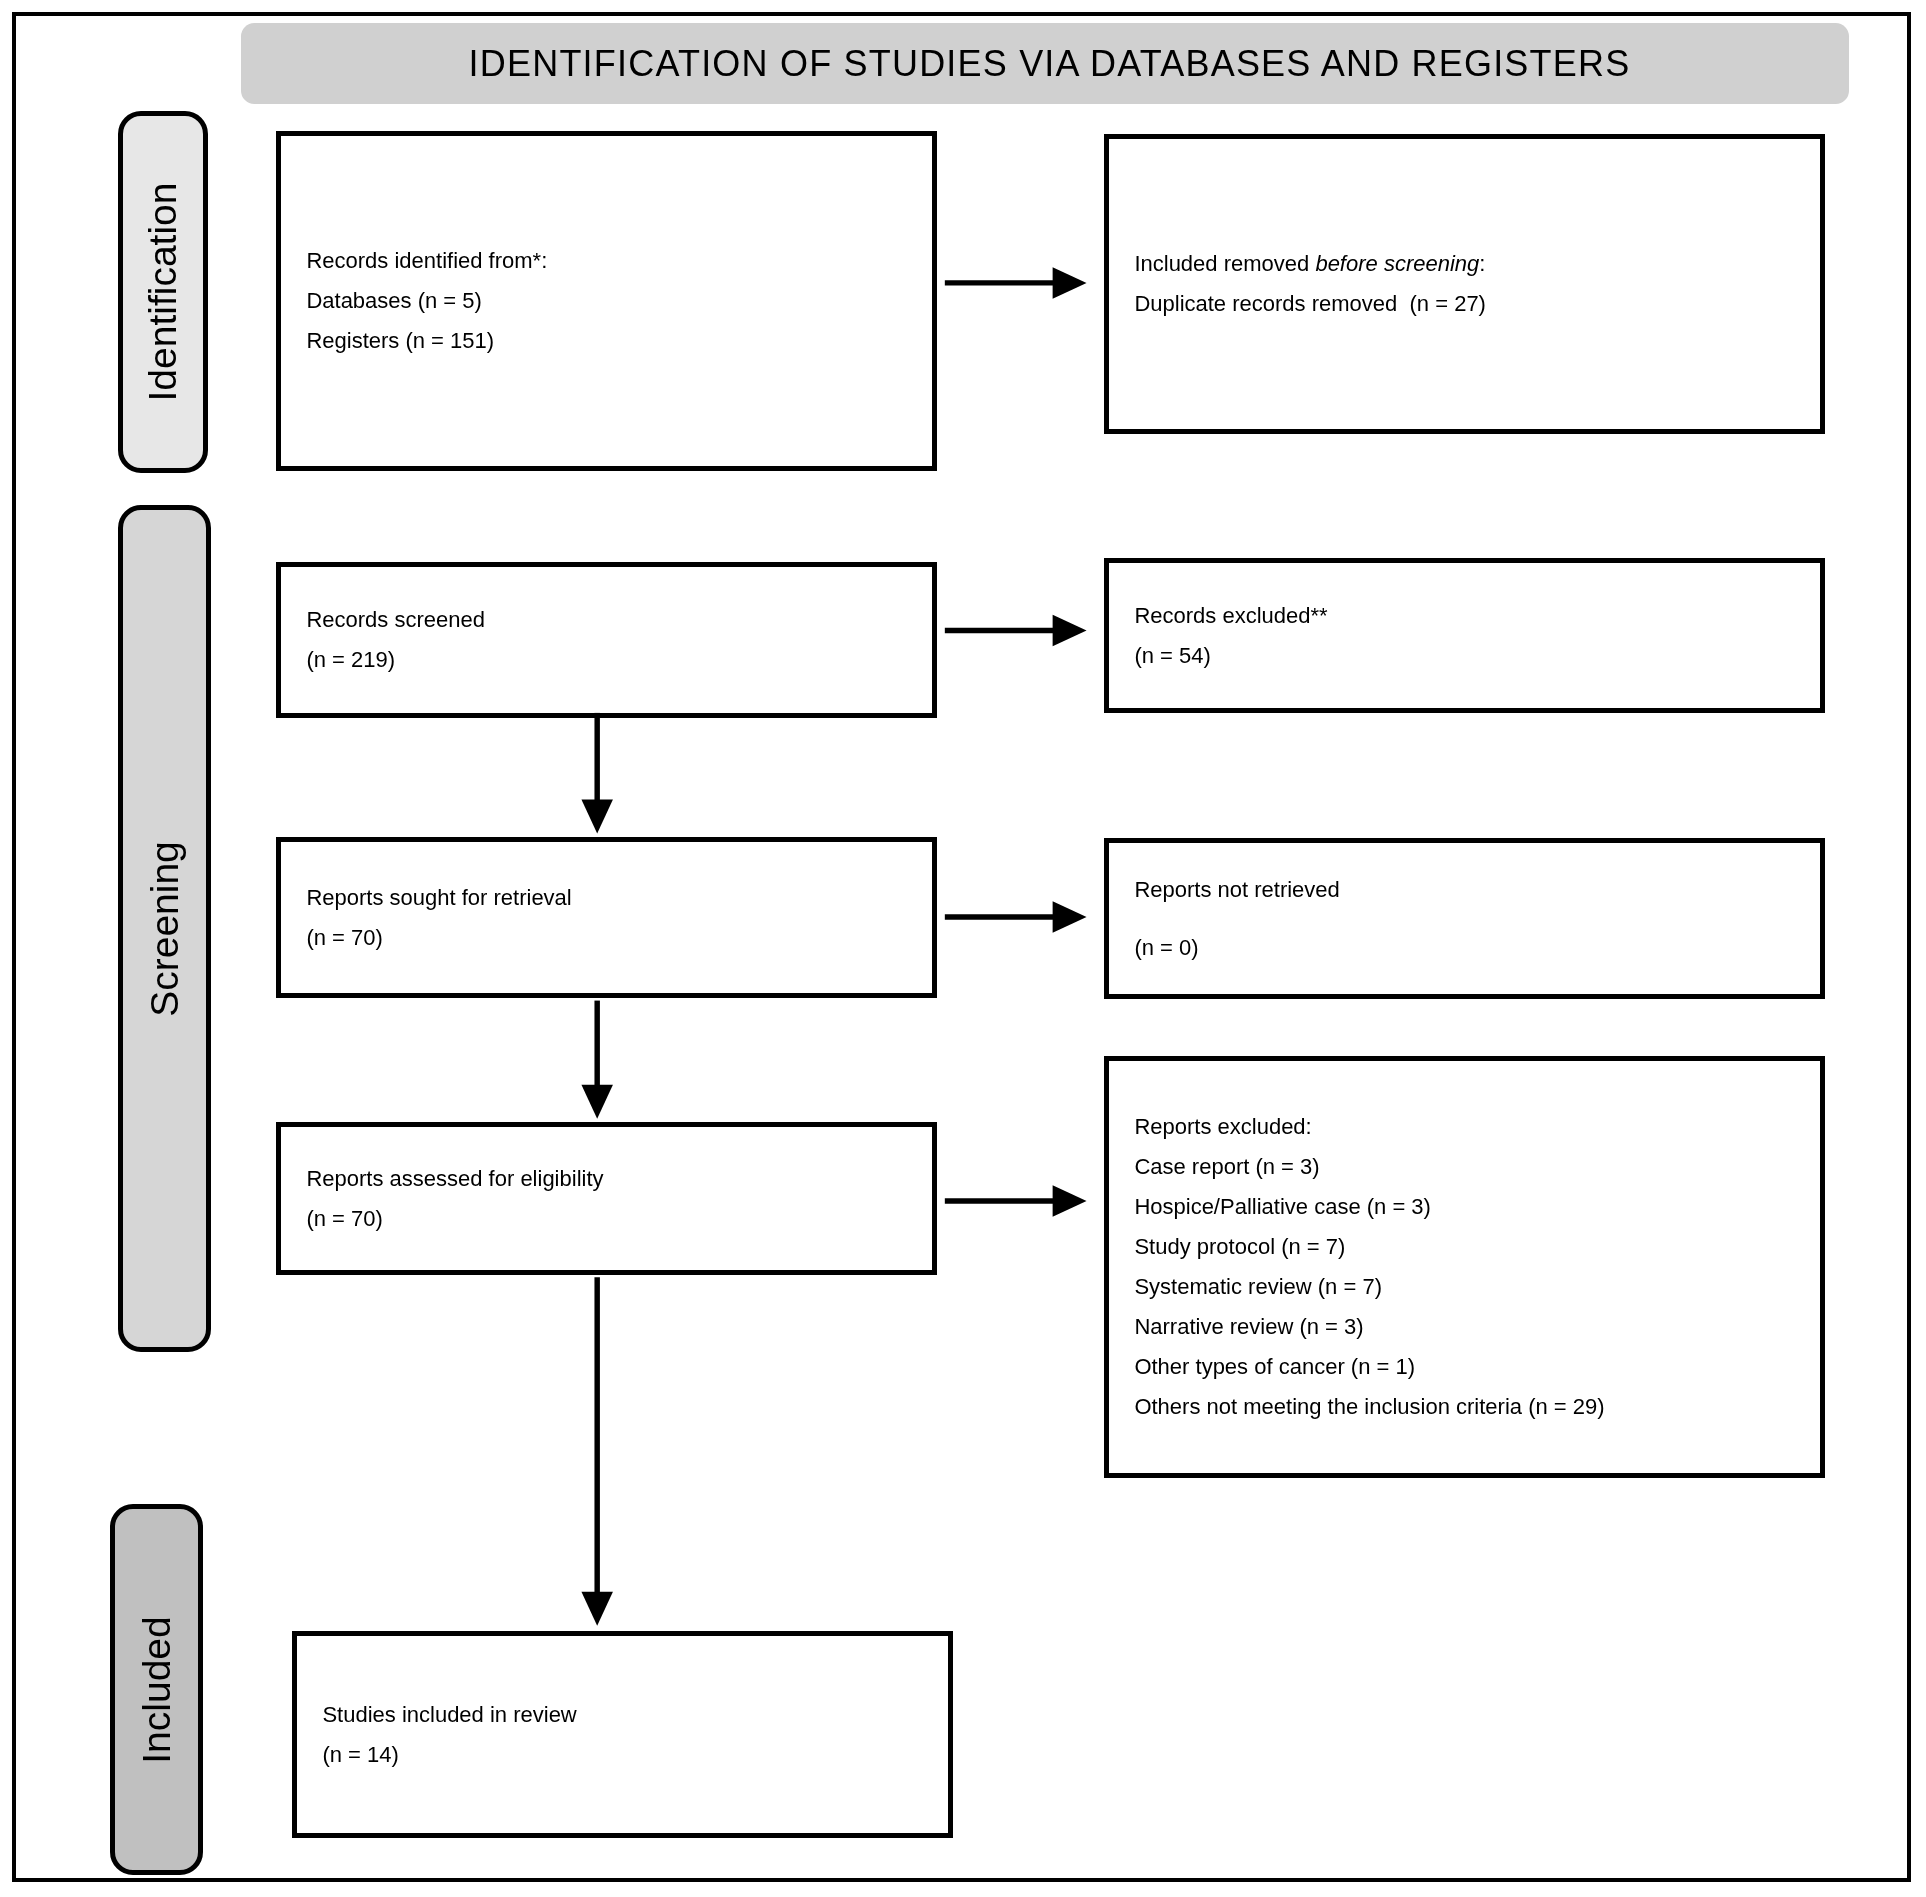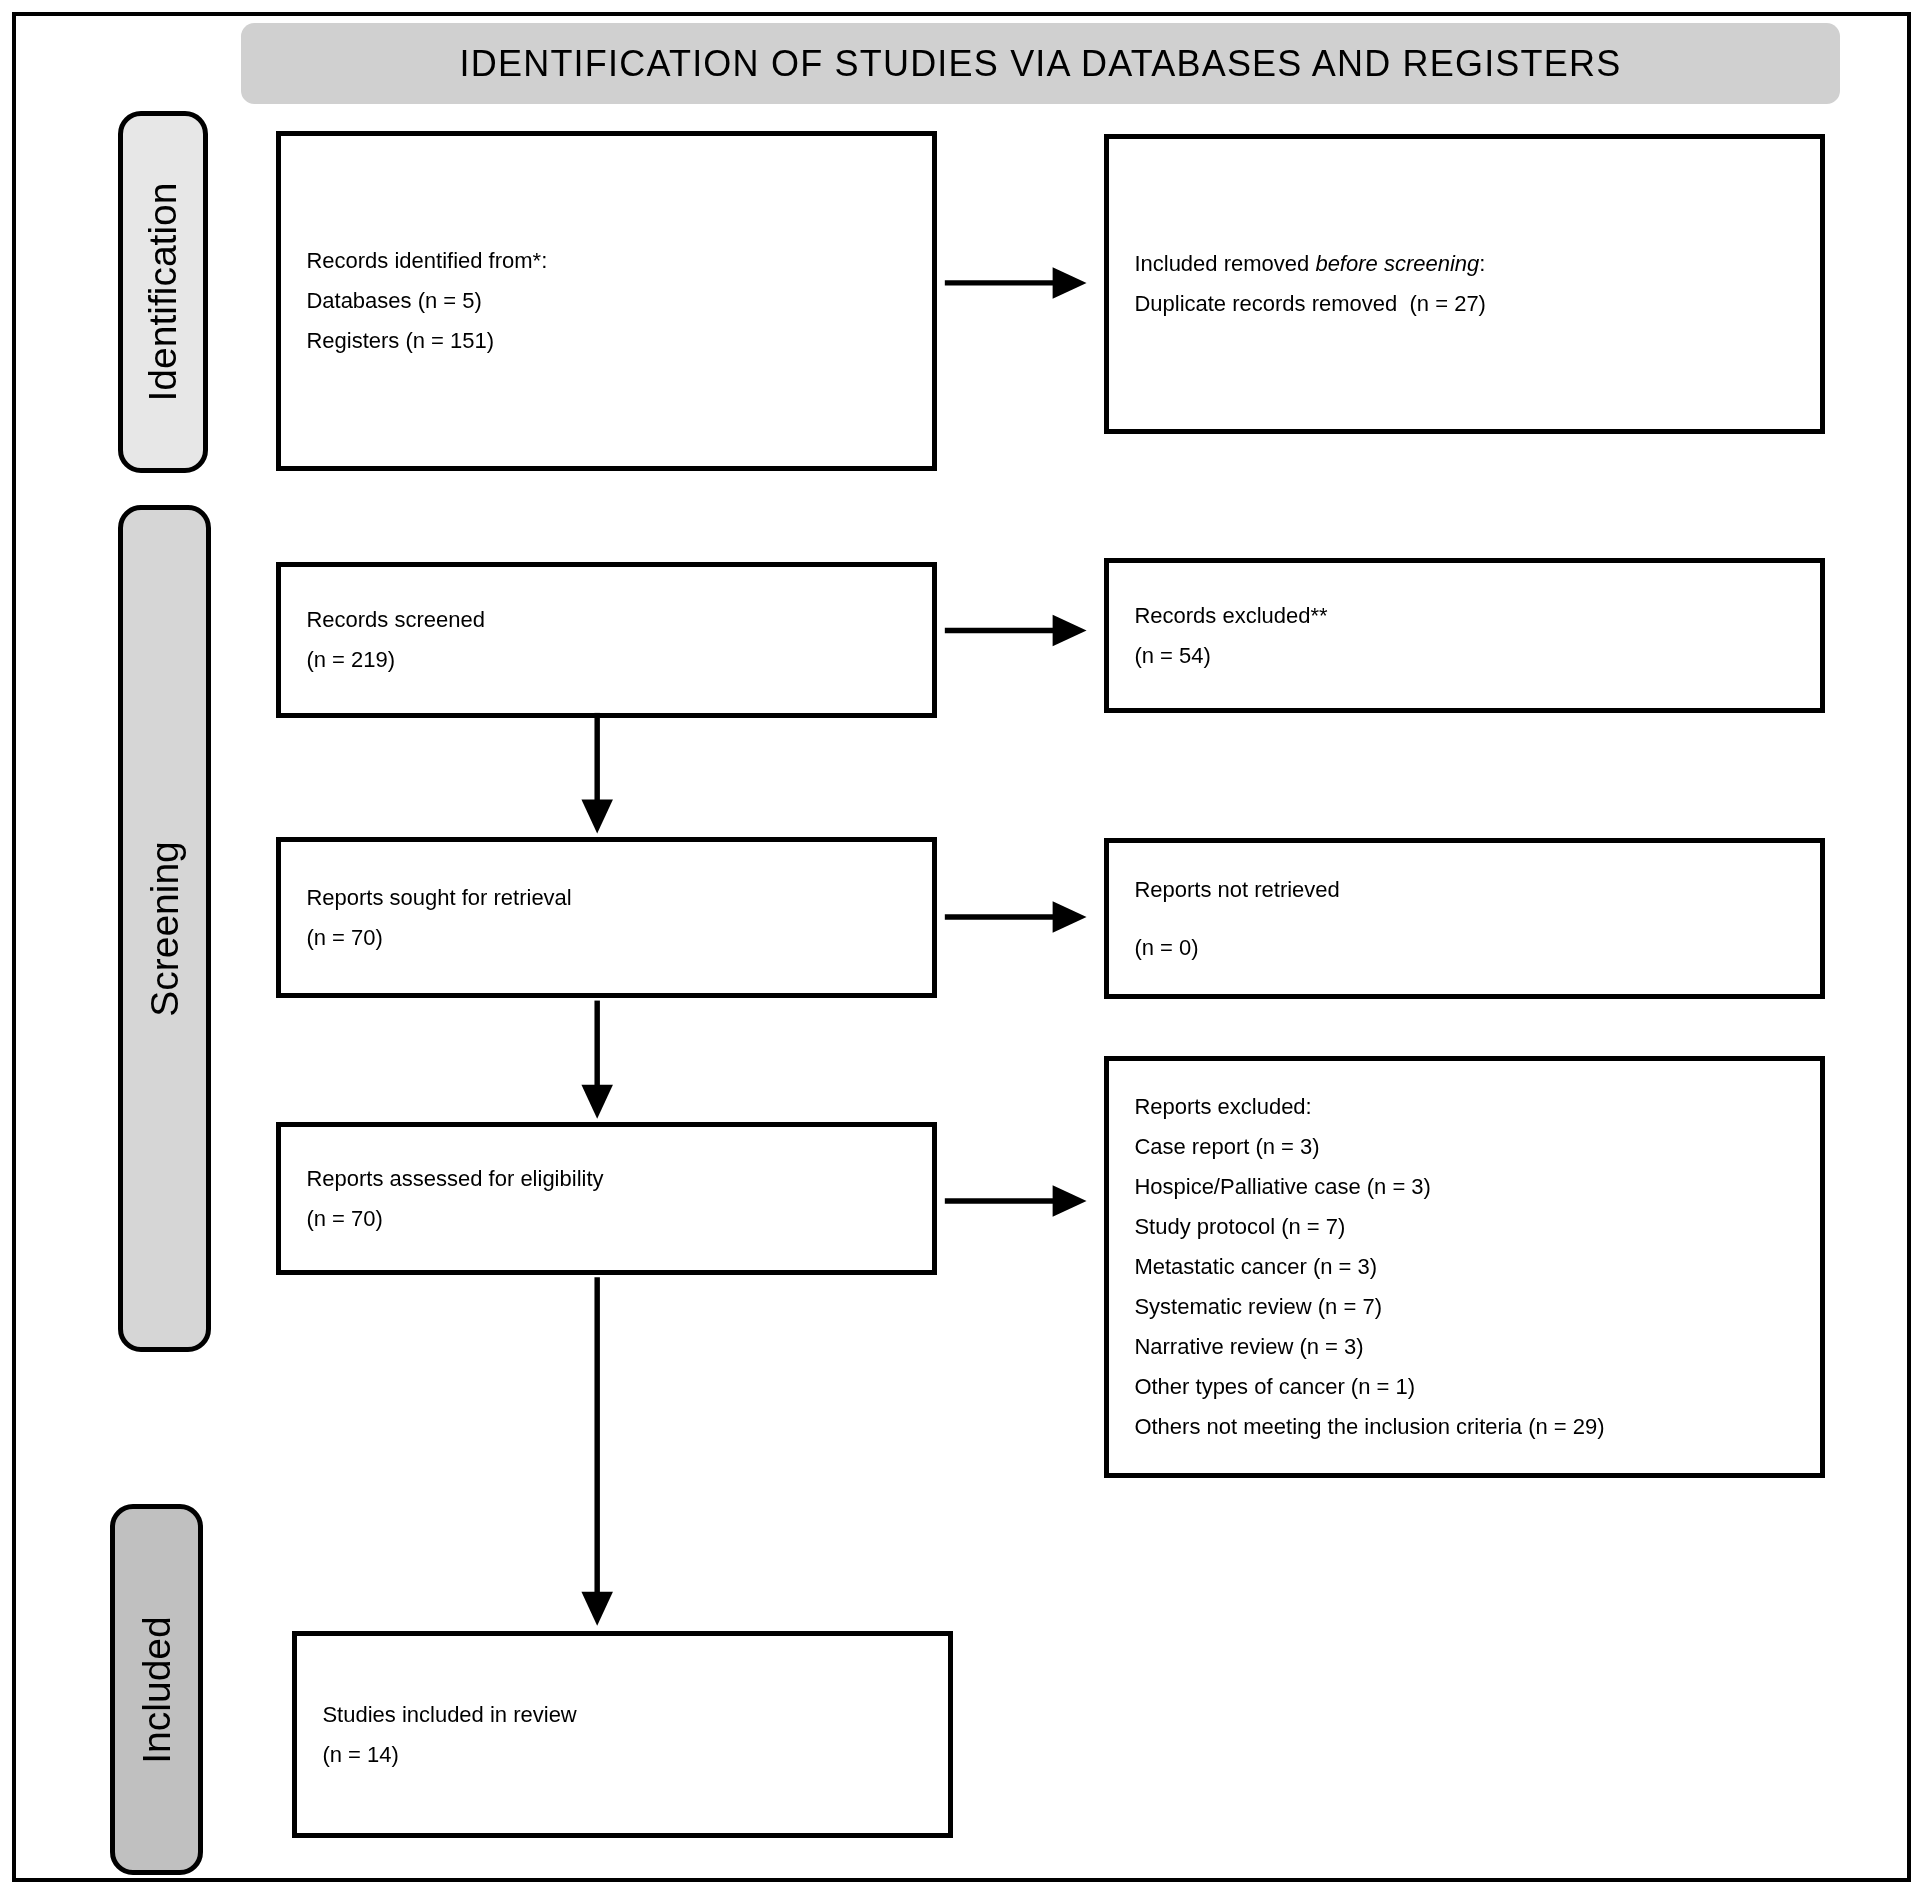--- a/index.html
+++ b/index.html
@@ -83,21 +83,21 @@
     pointer-events: none;
   }
 </style>
 </head>
 <body>
 
 <div id="canvas">
 
   <div class="frame"></div>
 
-  <div class="title-bar" style="background: rgb(208, 208, 208);">
+  <div class="title-bar" style="background: rgb(208, 208, 208); padding-left: 9px;">
     <span>IDENTIFICATION OF STUDIES VIA DATABASES AND REGISTERS</span>
   </div>
 
   <div class="stage" id="stage-identification" style="background: rgb(231, 231, 231);">
     <span class="vtext">Identification</span>
   </div>
   <div class="stage" id="stage-screening" style="background: rgb(214, 214, 214);">
     <span class="vtext">Screening</span>
   </div>
   <div class="stage" id="stage-included" style="background: rgb(192, 192, 192);">
@@ -138,21 +138,20 @@
   <div class="box" id="box-reports-assessed">
     <div class="line">Reports assessed for eligibility</div>
     <div class="line">(n = 70)</div>
   </div>
 
   <div class="box" id="box-reports-excluded">
     <div class="line">Reports excluded:</div>
     <div class="line">Case report (n = 3)</div>
     <div class="line">Hospice/Palliative case (n = 3)</div>
     <div class="line">Study protocol (n = 7)</div>
-    <div class="line">Metastatic cancer (n = 3)</div>
     <div class="line">Systematic review (n = 7)</div>
     <div class="line">Narrative review (n = 3)</div>
     <div class="line">Other types of cancer (n = 1)</div>
     <div class="line">Others not meeting the inclusion criteria (n = 29)</div>
   </div>
 
   <div class="box" id="box-studies-included">
     <div class="line">Studies included in review</div>
     <div class="line">(n = 14)</div>
   </div>

